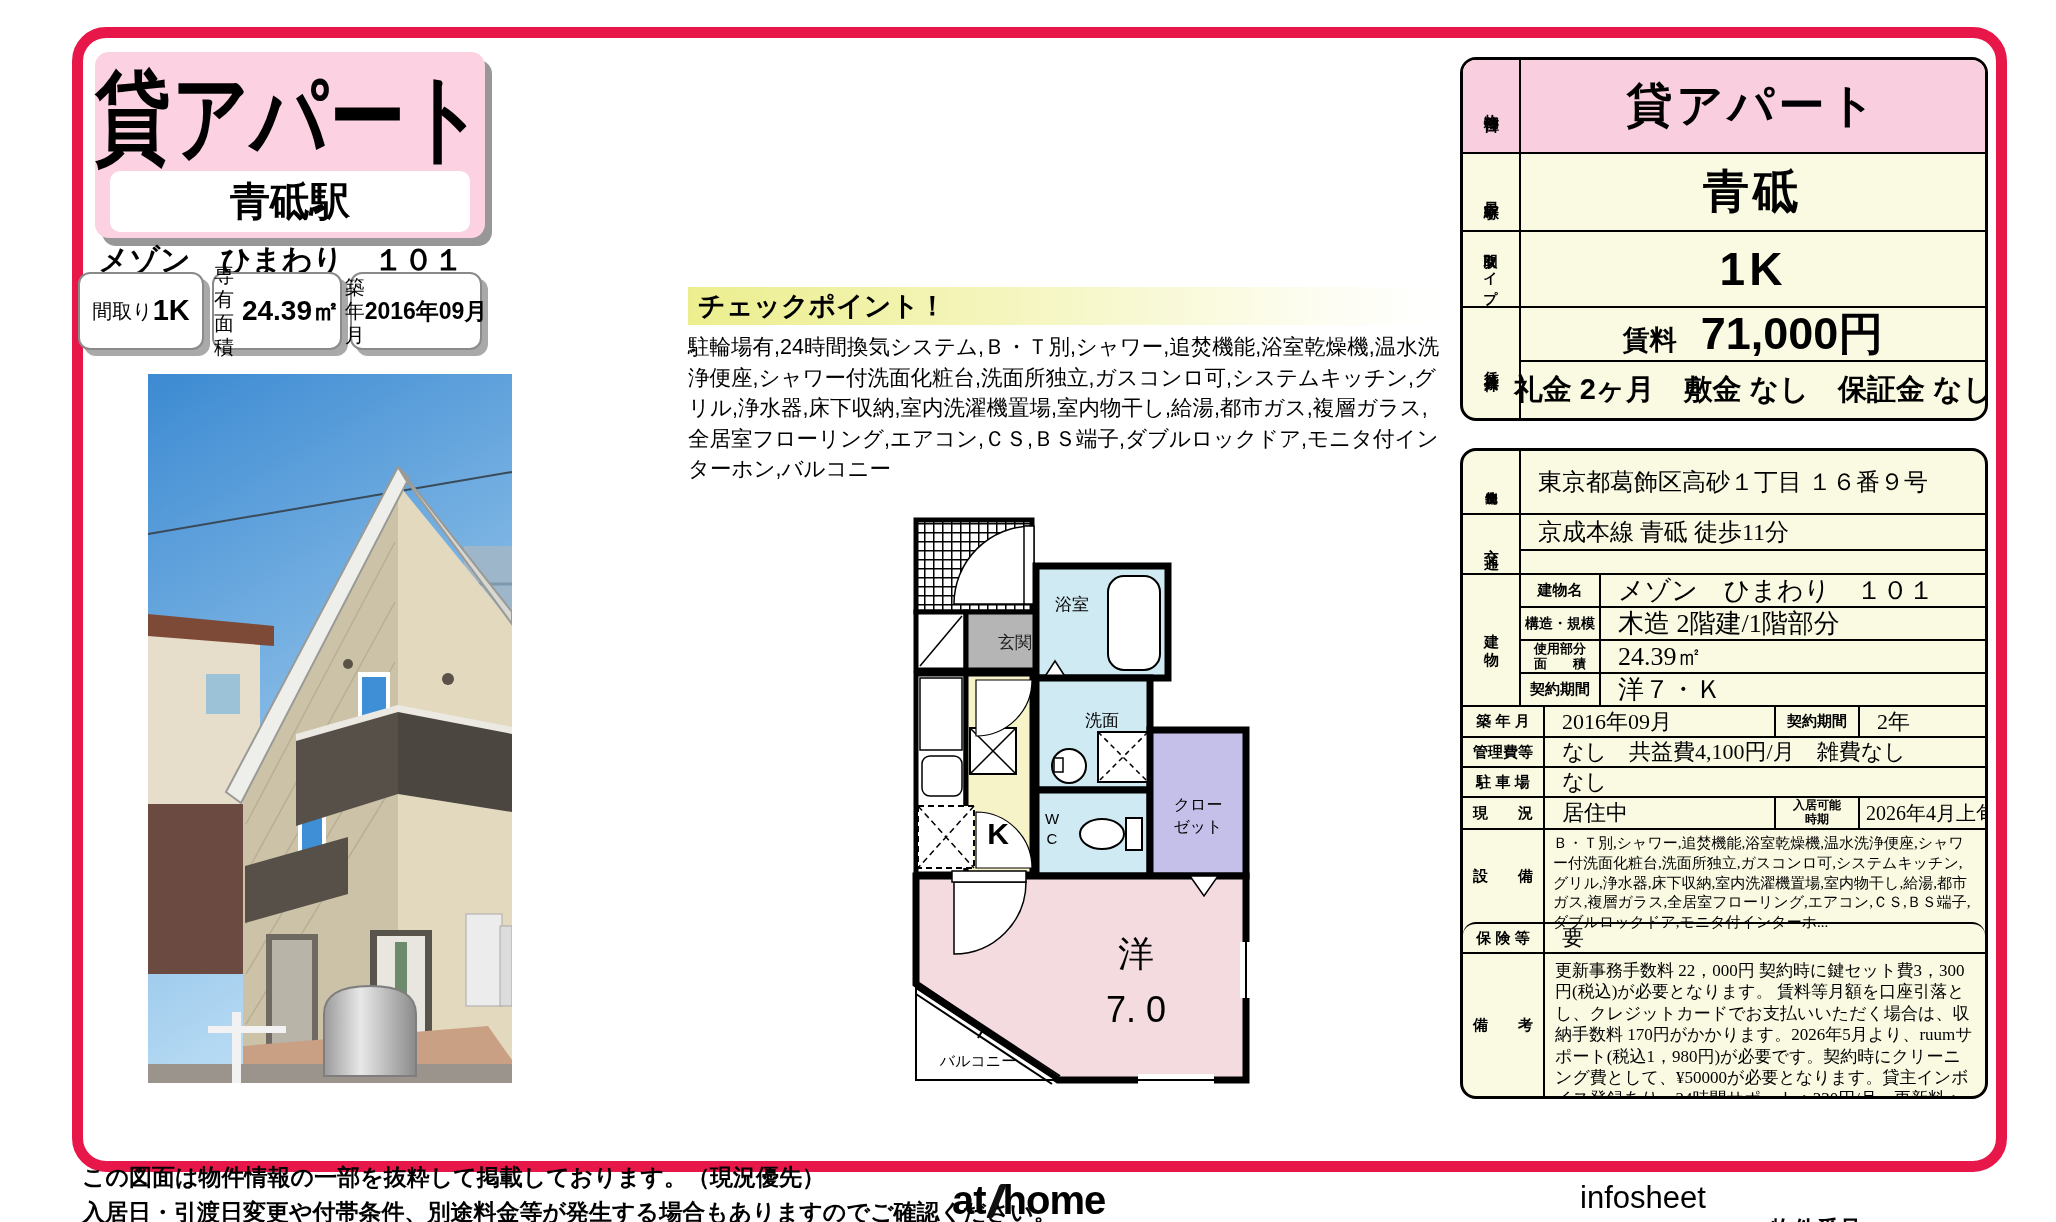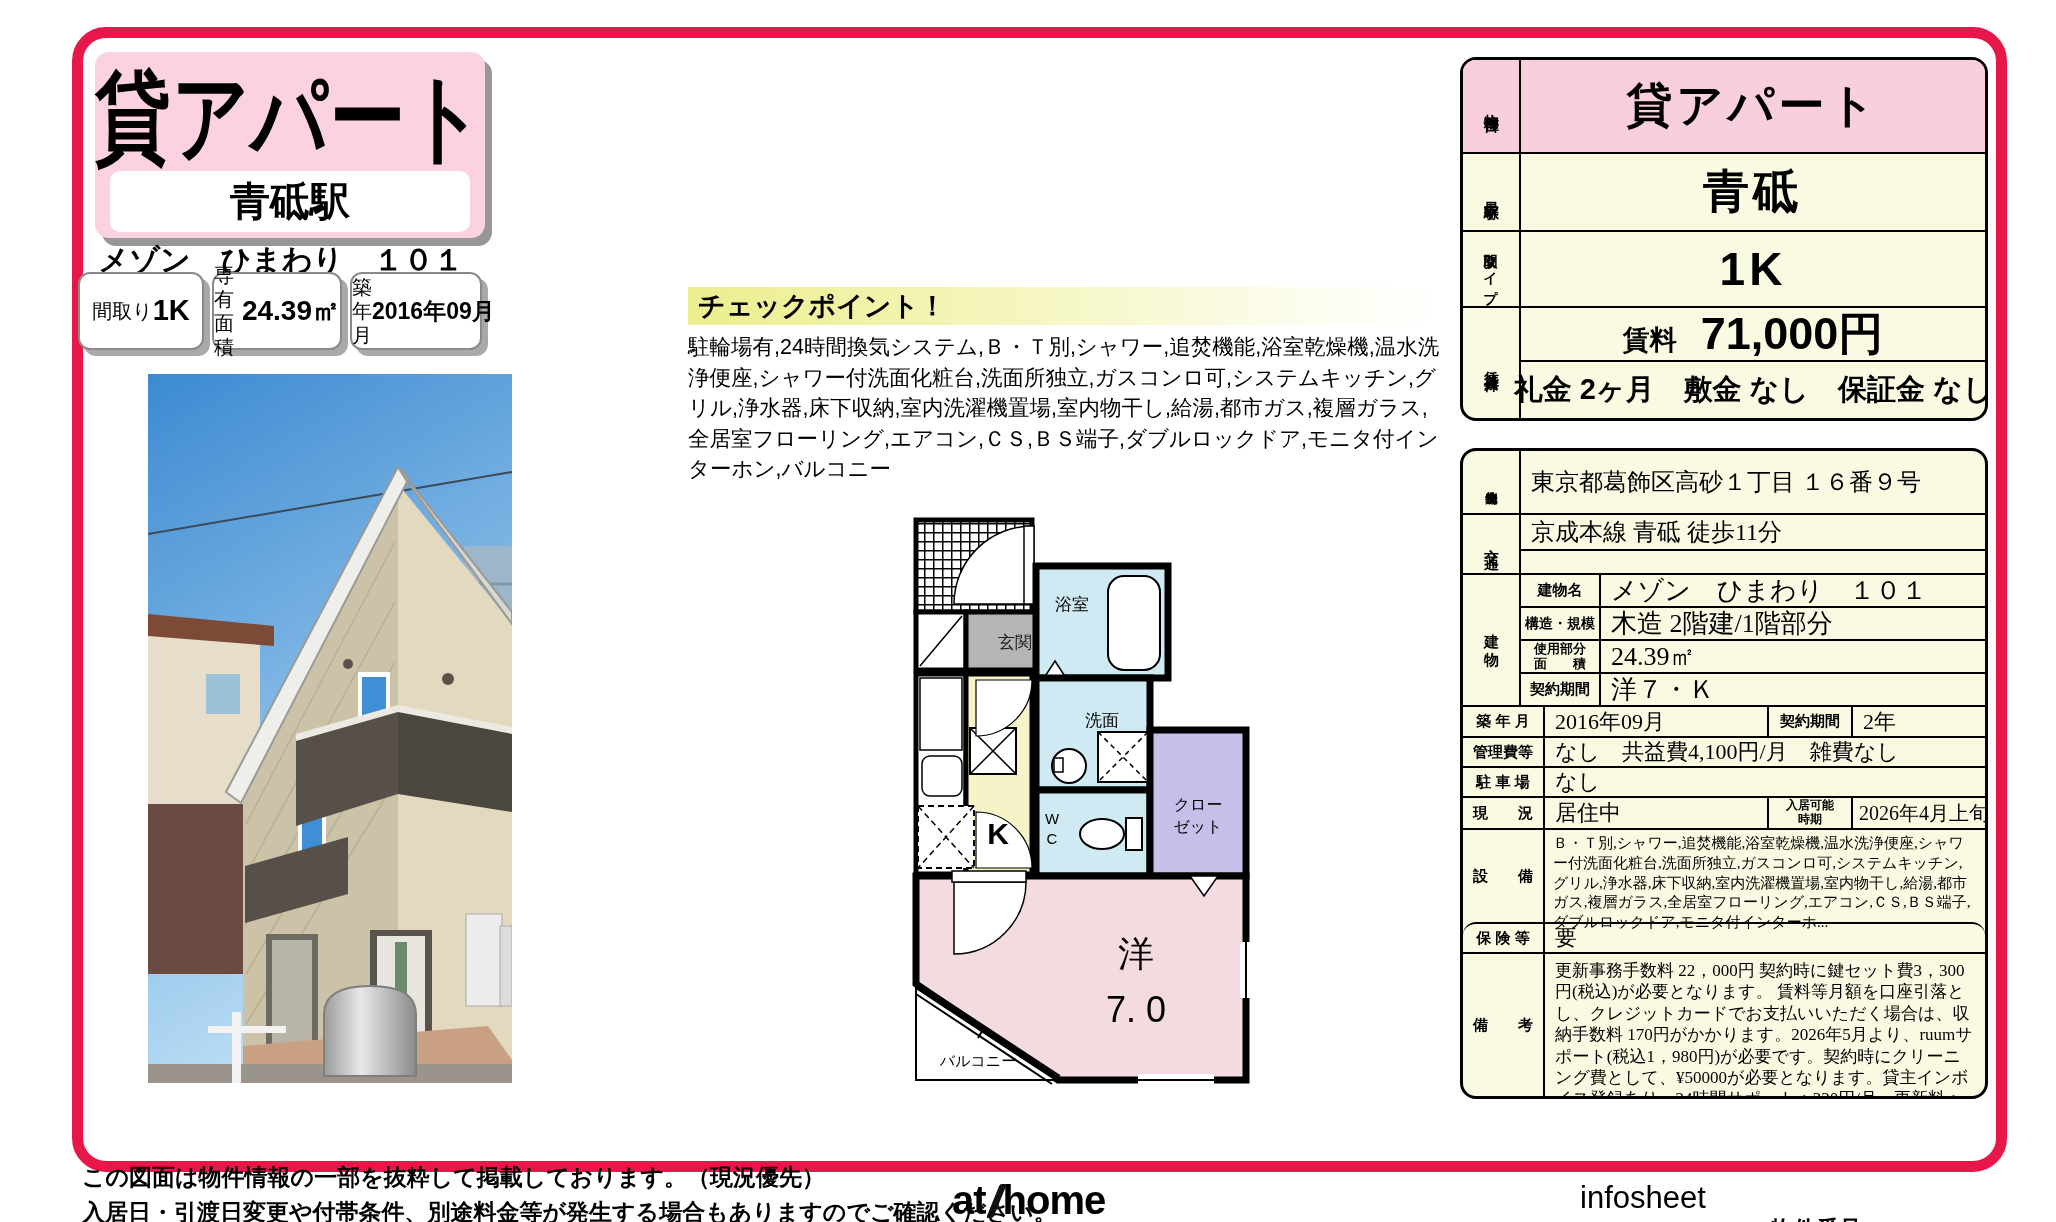--- a/index.html
+++ b/index.html
@@ -37,21 +37,21 @@
        background:#fafae3;display:flex;flex-direction:column;box-sizing:border-box;}
   .t1{top:57px;height:364px;}
   .t2{top:448px;height:651px;}
   .trow{display:flex;border-top:2px solid #000;min-height:0;}
   .trow:first-child{border-top:none;}
   .vlab{width:56px;flex:0 0 56px;border-right:2px solid #000;display:flex;align-items:center;justify-content:center;
         writing-mode:vertical-rl;text-orientation:upright;font-size:15px;font-weight:bold;letter-spacing:2px;}
   .hlab{width:80px;flex:0 0 80px;border-right:2px solid #000;display:flex;align-items:center;justify-content:center;
         font-size:15px;font-weight:bold;white-space:pre;}
   .cellc{flex:1;display:flex;align-items:center;justify-content:center;}
-  .celll{flex:1;display:flex;align-items:center;padding-left:10px;min-width:0;}
+  .celll{flex:1;display:flex;align-items:center;padding-left:17px;min-width:0;}
   .serif{font-family:"Liberation Serif","DejaVu Serif",serif;}
   .pink{background:#f9cede;}
   .big{font-size:46px;font-weight:bold;letter-spacing:4px;white-space:nowrap;}
   .rentline{display:flex;align-items:baseline;gap:24px;white-space:nowrap;}
   .rent-l{font-size:27px;font-weight:bold;}
   .rent-v{font-size:45px;font-weight:bold;}
   .keyline{font-size:29px;font-weight:bold;white-space:nowrap;}
   .subcol{flex:1;display:flex;flex-direction:column;min-width:0;}
   .subrow{display:flex;border-top:2px solid #000;min-height:0;}
   .subrow:first-child{border-top:none;}
@@ -90,21 +90,21 @@
   <div class="abs bname">メゾン　ひまわり　１０１</div>
 
   <div class="abs sumbox" style="left:78px;width:122px;">
     <div class="lbl">間取り</div>
     <div class="val">1K</div>
   </div>
   <div class="abs sumbox" style="left:212px;width:126px;">
     <div class="lbl">専有面積</div>
     <div class="val" style="font-size:28px;">24.39㎡</div>
   </div>
-  <div class="abs sumbox b3" style="left:350px;width:128px;justify-content:space-between;">
+  <div class="abs sumbox b3" style="left:350px;width:128px;">
     <div class="lbl">築年月</div>
     <div class="val">2016年09月</div>
   </div>
 
   <div class="abs" style="left:148px;top:374px;width:364px;height:709px;">
     <svg width="364" height="709" viewBox="0 0 364 709">
       <defs>
         <linearGradient id="sky" x1="0" y1="0" x2="0.3" y2="1">
           <stop offset="0" stop-color="#3c8ad2"></stop>
             <stop offset="1" stop-color="#bddff5"></stop>

